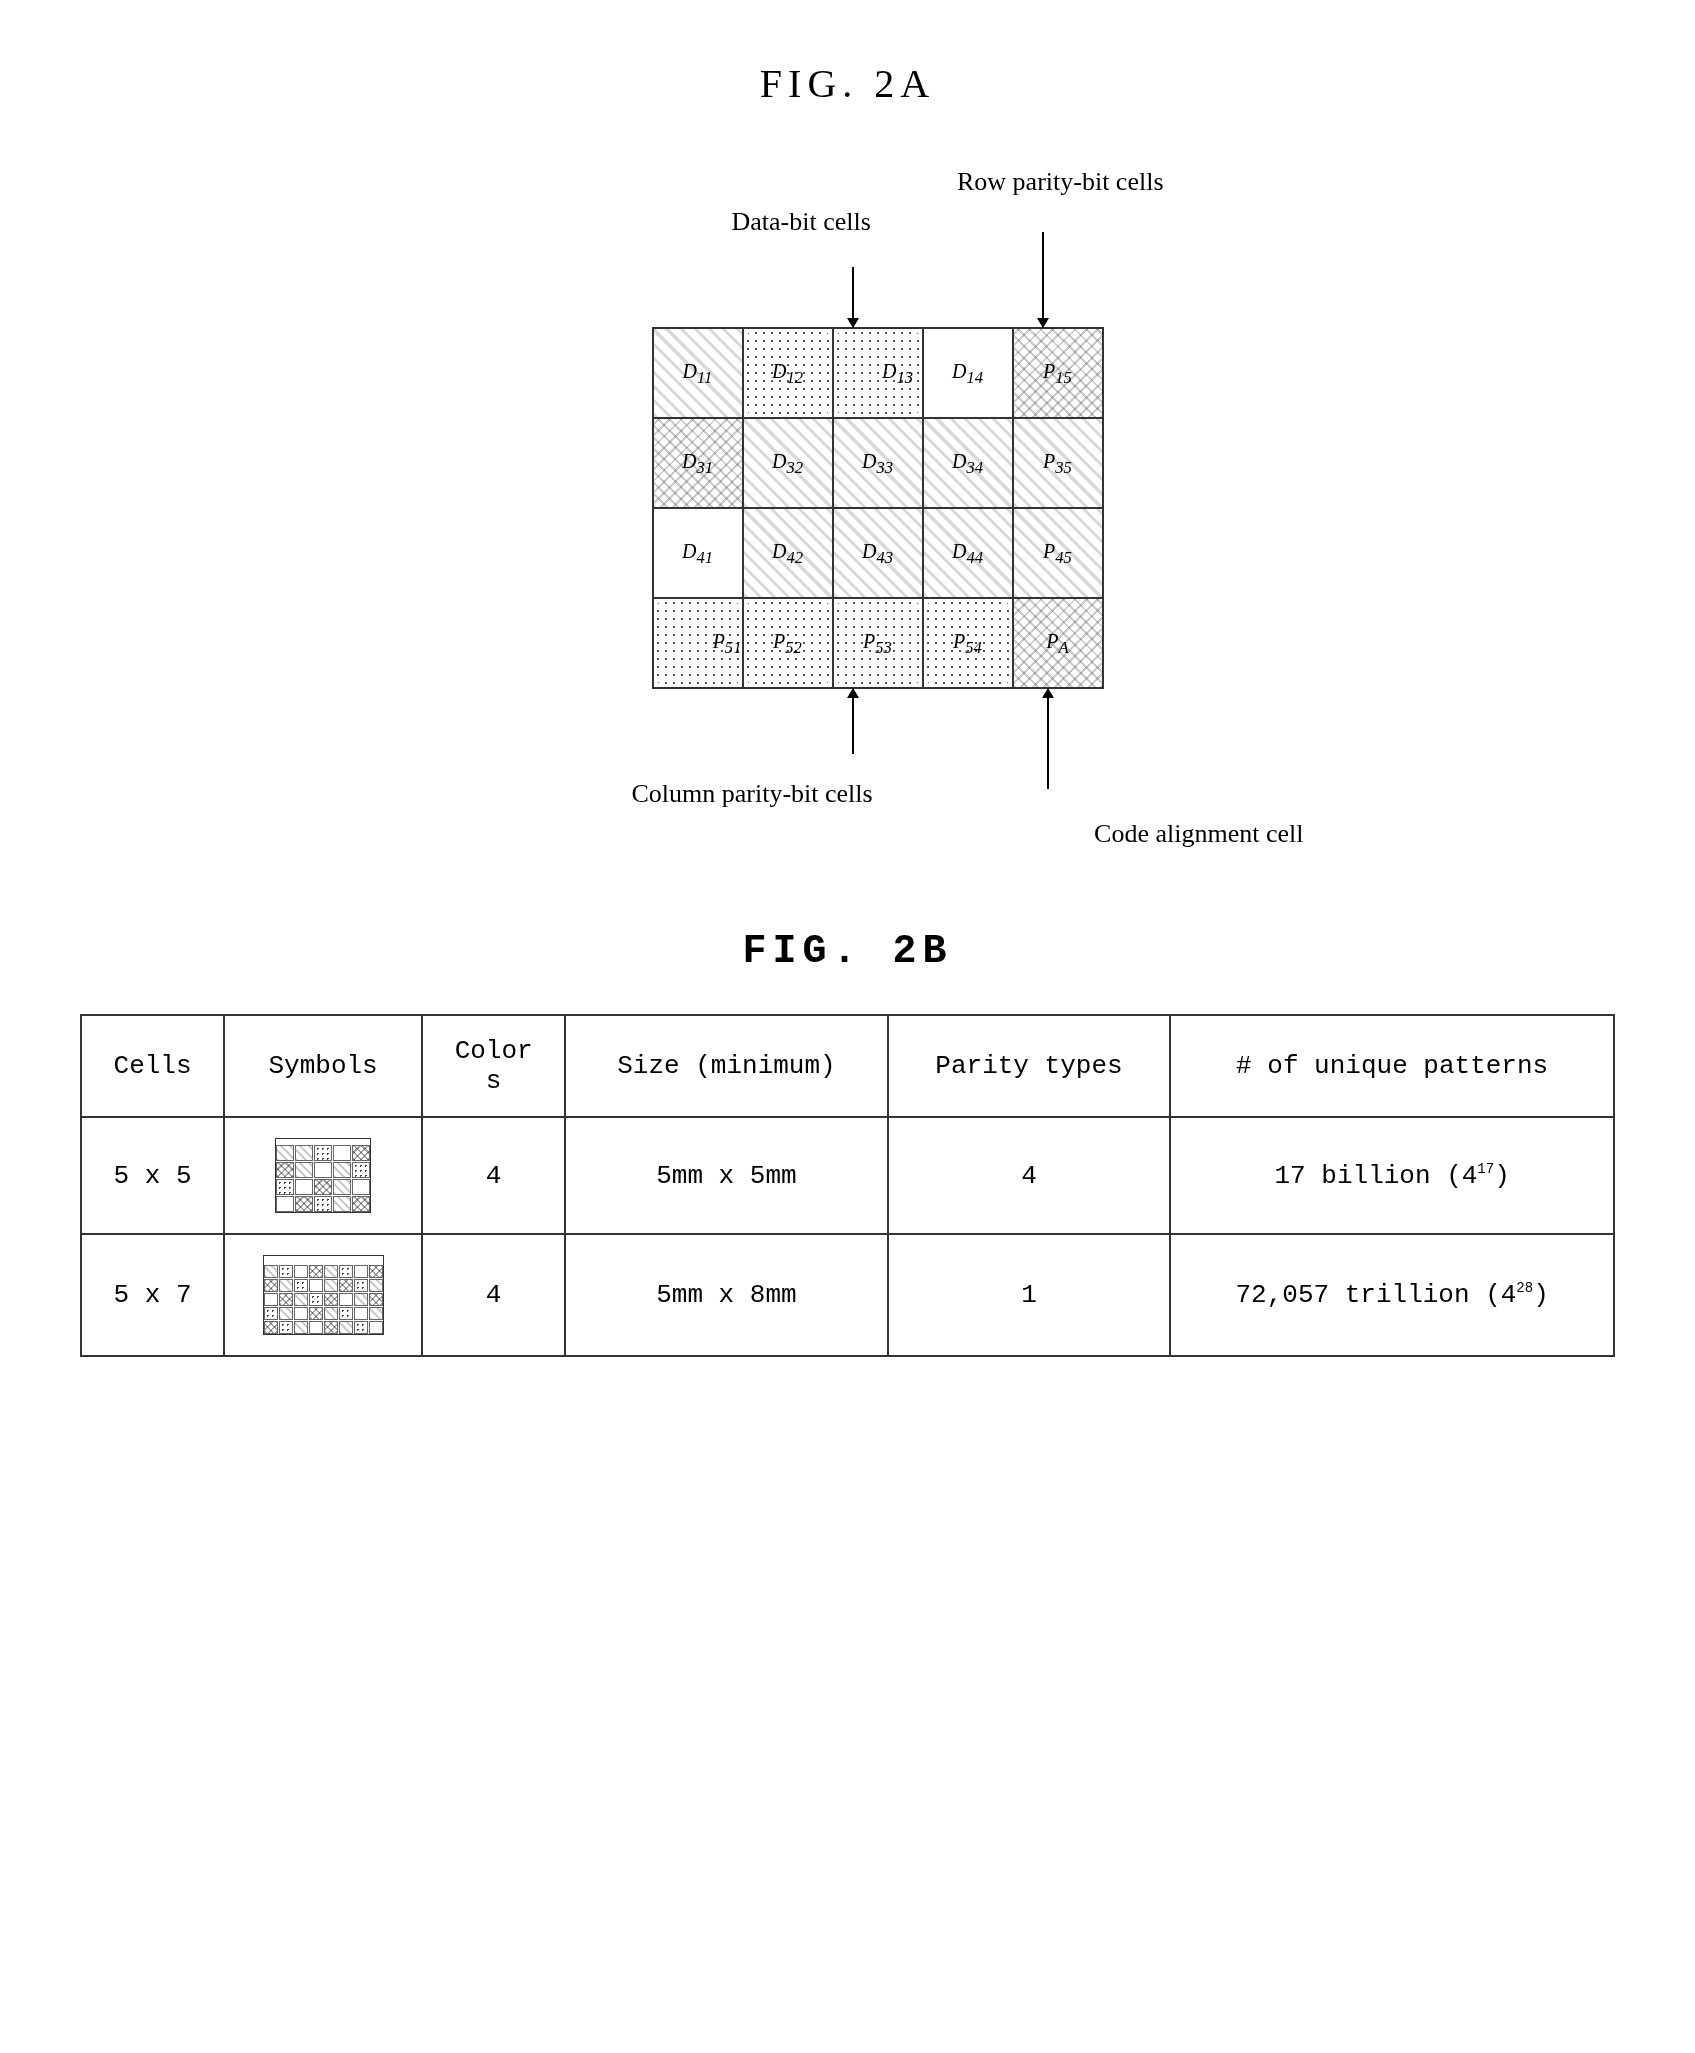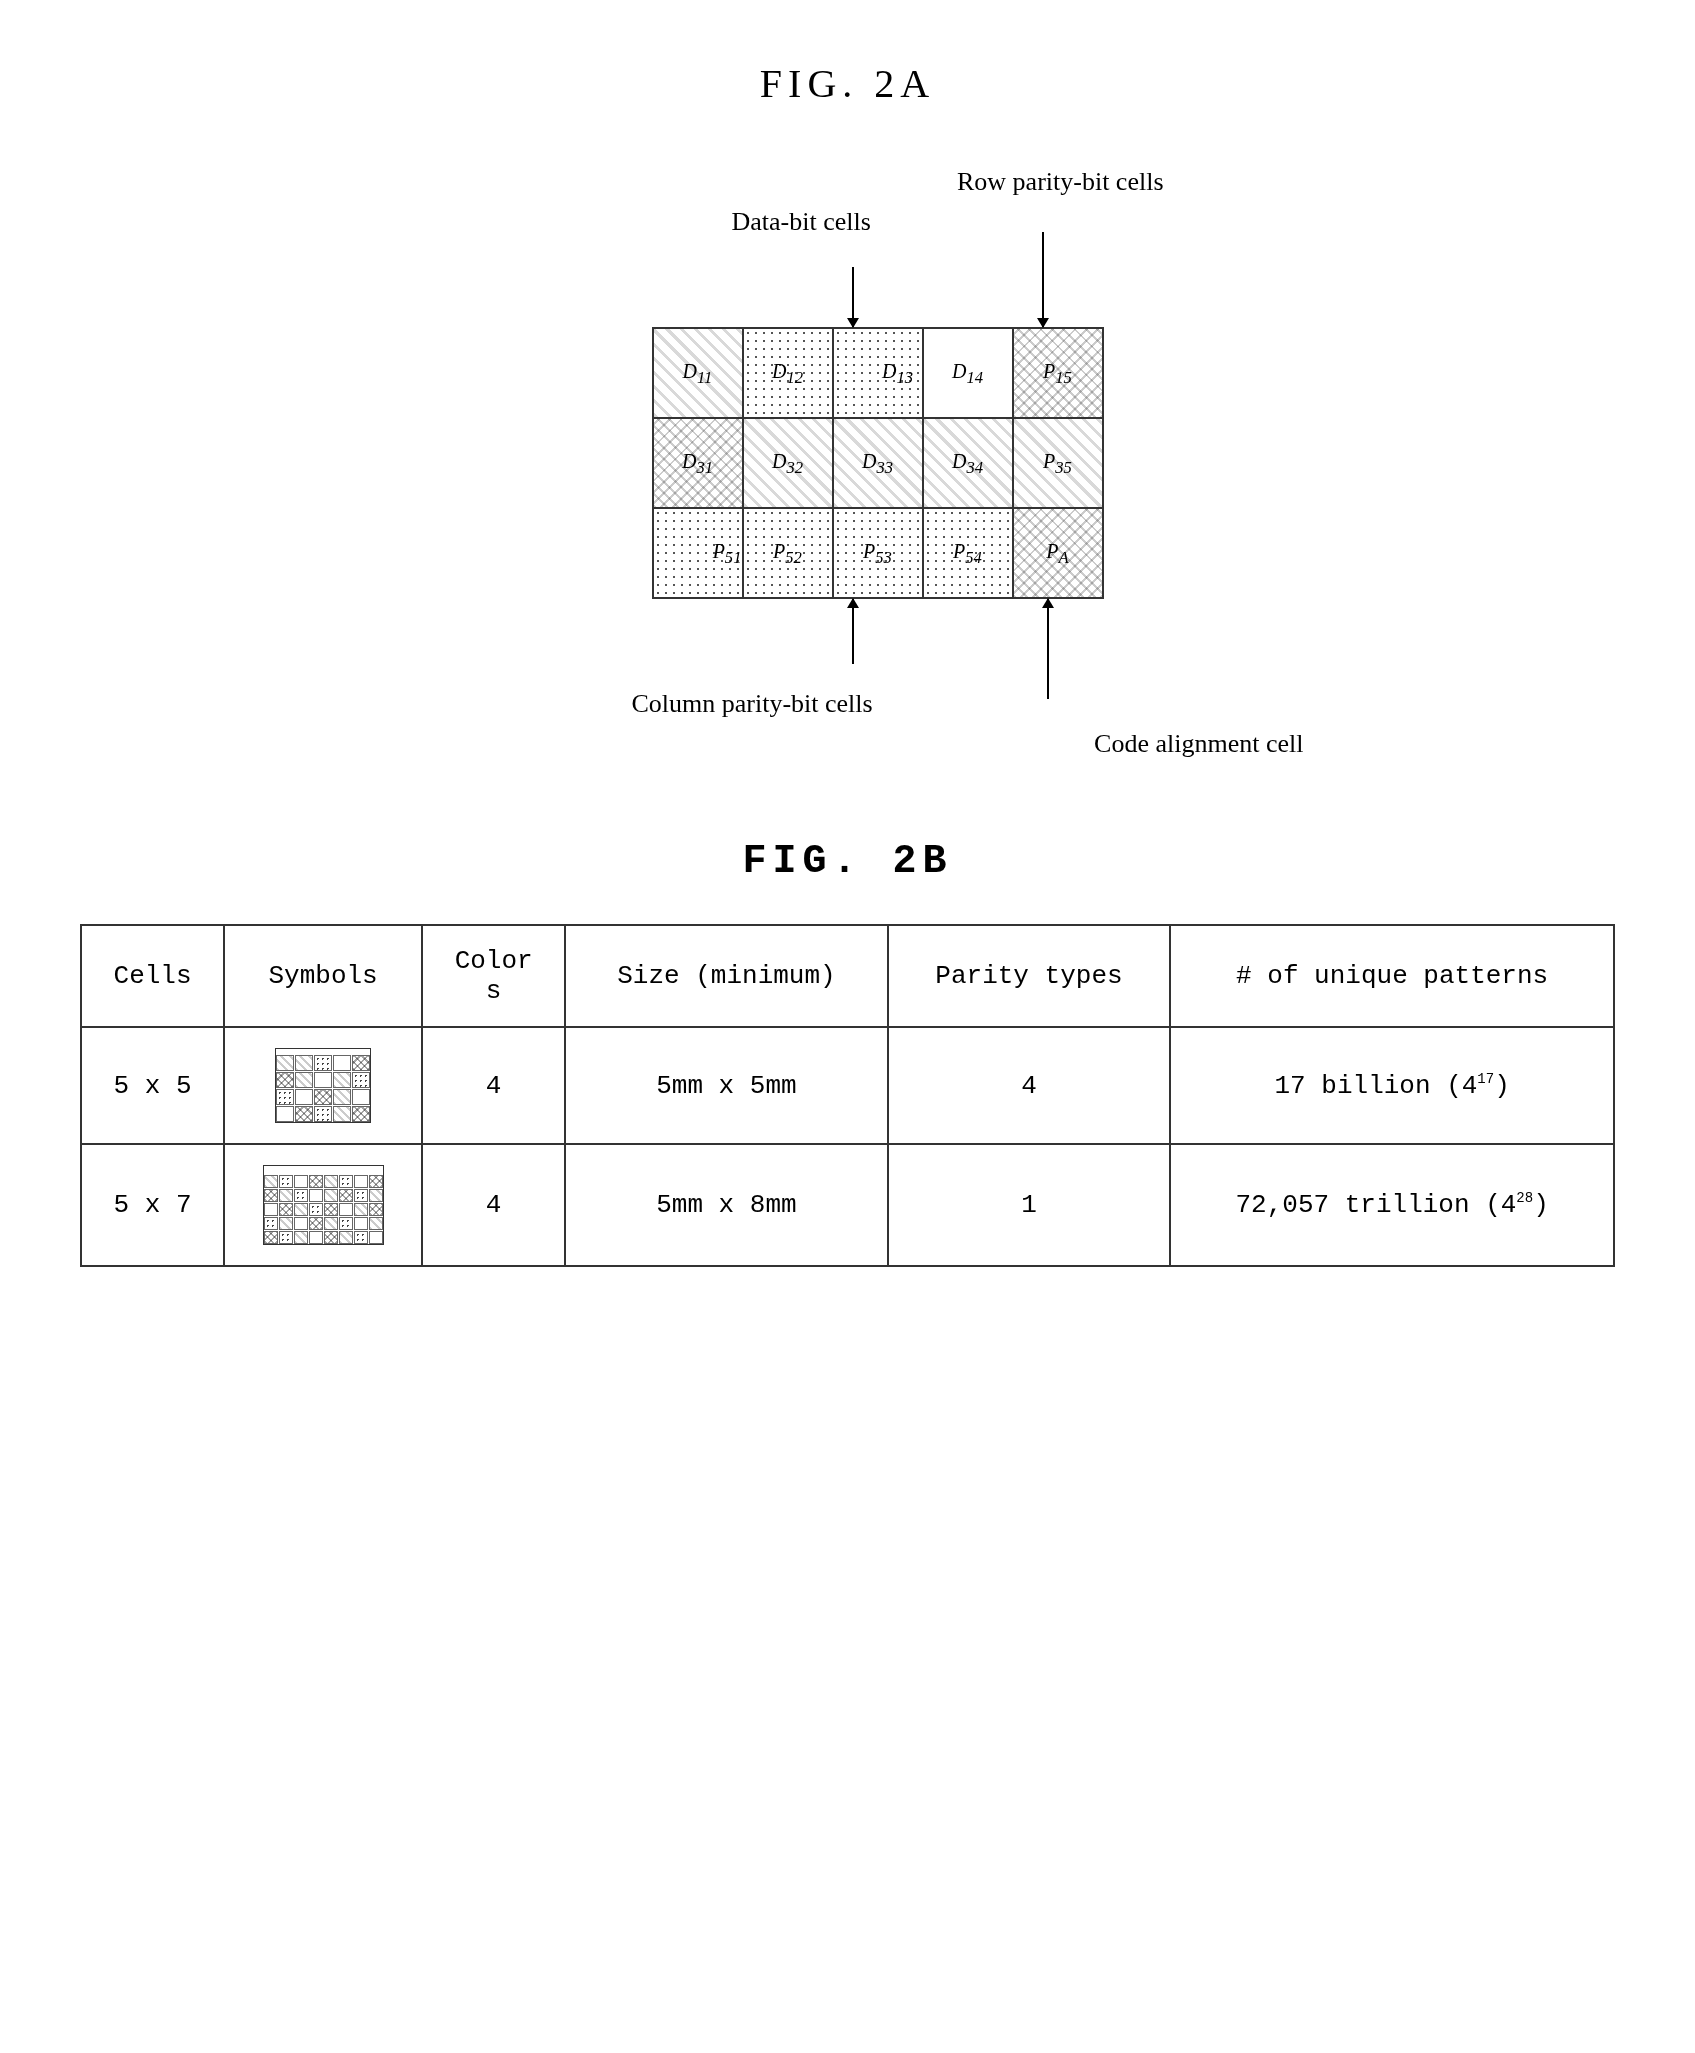--- a/index.html
+++ b/index.html
@@ -115,20 +115,21 @@
         rgba(0,0,0,0.15) 0px,
         rgba(0,0,0,0.15) 3px,
         transparent 3px,
         transparent 10px
       );
     }
 
     .cell-dotted {
       background: radial-gradient(circle, #555 1px, transparent 1px);
       background-size: 8px 8px;
+      border-radius: 18px;
     }
 
     .cell-crosshatch {
       background:
         repeating-linear-gradient(45deg, rgba(0,0,0,0.2) 0px, rgba(0,0,0,0.2) 2px, transparent 2px, transparent 8px),
         repeating-linear-gradient(-45deg, rgba(0,0,0,0.2) 0px, rgba(0,0,0,0.2) 2px, transparent 2px, transparent 8px);
     }
 
     
     .cell-label {
@@ -309,20 +310,37 @@
               <span class="cell-label"><i>D</i><sub>33</sub></span>
             </td>
             <td class="cell-diagonal">
               <span class="cell-label"><i>D</i><sub>34</sub></span>
             </td>
             <td class="cell-diagonal">
               <span class="cell-label"><i>P</i><sub>35</sub></span>
             </td>
           </tr>
 
+          <tr>
+            <td class="">
+              <span class="cell-label"><i>D</i><sub>41</sub></span>
+            </td>
+            <td class="cell-diagonal">
+              <span class="cell-label"><i>D</i><sub>42</sub></span>
+            </td>
+            <td class="cell-diagonal">
+              <span class="cell-label"><i>D</i><sub>43</sub></span>
+            </td>
+            <td class="cell-diagonal">
+              <span class="cell-label"><i>D</i><sub>44</sub></span>
+            </td>
+            <td class="cell-diagonal">
+              <span class="cell-label"><i>P</i><sub>45</sub></span>
+            </td>
+          </tr>
 
           <tr>
             <td class="cell-dotted" style="border-top:2px dashed #555;text-align:right;">
               <span class="cell-label"><i>P</i><sub>51</sub></span>
             </td>
             <td class="cell-dotted" style="border-top:2px dashed #555;">
               <span class="cell-label"><i>P</i><sub>52</sub></span>
             </td>
             <td class="cell-dotted" style="border-top:2px dashed #555;">
               <span class="cell-label"><i>P</i><sub>53</sub></span>

